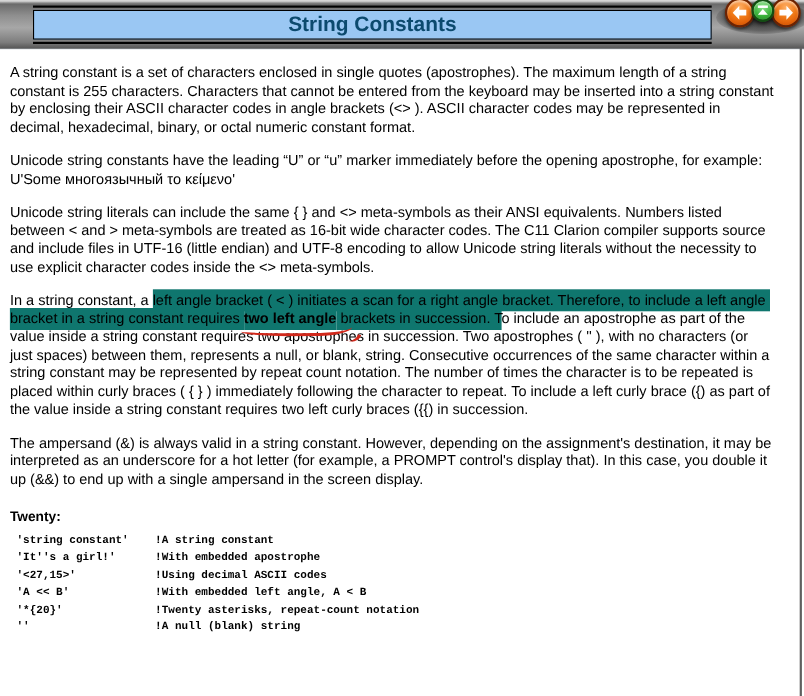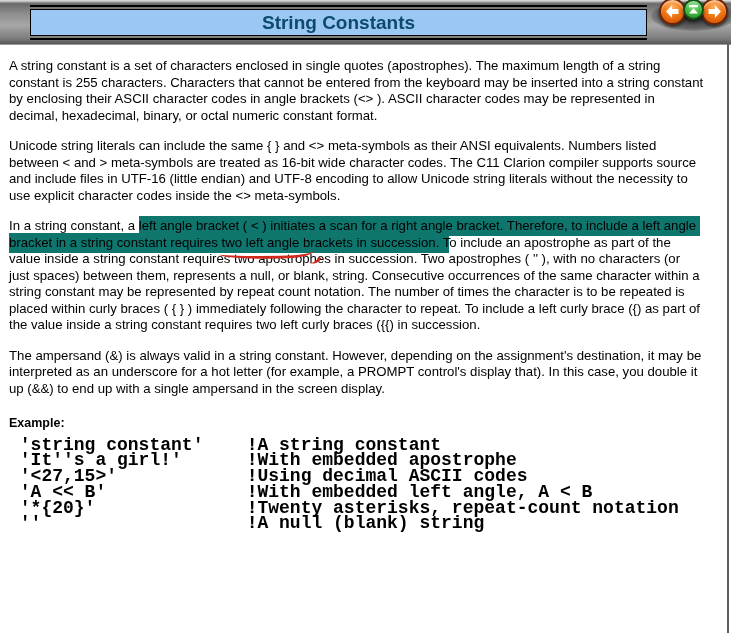--- a/index.html
+++ b/index.html
@@ -68,21 +68,21 @@
   .content p { margin:0 16px 14px 0; white-space:pre-wrap; }
 
   .seg-highlight {
     background:#0f766e;
     padding:2px 0 3px;
     box-decoration-break:clone;
     -webkit-box-decoration-break:clone;
   }
   .seg-italic { }
 
-  .seg-redline { position:relative; }
+  .seg-redline { position:relative;font-weight:bold; }
   .seg-redline::after {
     content:""; position:absolute; left:-3px; right:-14px; bottom:-6px; height:9px;
     border-bottom:3px solid #d1291c;
     border-bottom-left-radius:100% 70%;
     border-bottom-right-radius:55% 100%;
     transform:rotate(-0.8deg);
     pointer-events:none;
   }
   .seg-redline::before {
     content:""; position:absolute; right:-21px; bottom:-12px; width:9px; height:10px;
@@ -90,21 +90,21 @@
     border-bottom-right-radius:100% 90%;
     transform:rotate(24deg);
     pointer-events:none;
   }
 
   .example-label { margin:18px 0 6px 0; font-weight:bold; font-size:12.5px; }
   pre.code {
     margin:0;
     font-family:"Liberation Mono","DejaVu Sans Mono",monospace;
     font-weight:bold;
-    font-size:18px; line-height:15.8px;
+    font-size:10px; line-height:15.8px;
     white-space:pre;
   }
 
   .right-border { position:absolute; top:43px; right:2px; bottom:0; width:2px; background:#5f5f5f; }
 </style>
 </head>
 <body>
 
 <div class="window">
 
@@ -128,25 +128,27 @@
       <button class="nav-btn orange" title="Forward">
         <svg width="17" height="17" viewBox="0 0 20 20">
           <path d="M10.5 2.5 L17.5 10 L10.5 17.5 L10.5 13 L3 13 L3 7 L10.5 7 Z" fill="#ffffff"></path>
         </svg>
       </button>
     </div>
   </div>
 
   <div class="content">
     <p><span>A string constant is a set of characters enclosed in single quotes (apostrophes). The maximum length of a string constant is 255 characters. Characters that cannot be entered from the keyboard may be inserted into a string constant by enclosing their ASCII character codes in angle brackets (&lt;&gt; ). ASCII character codes may be represented in decimal, hexadecimal, binary, or octal numeric constant format.</span></p>
+    <p><span>Unicode string constants have the leading “U” or “u” marker immediately before the opening apostrophe, for example:
+U'Some многоязычный τо κείμενο'</span></p>
     <p><span>Unicode string literals can include the same { } and &lt;&gt; meta-symbols as their ANSI equivalents. Numbers listed between &lt; and &gt; meta-symbols are treated as 16-bit wide character codes. The C11 Clarion compiler supports source and include files in UTF-16 (little endian) and UTF-8 encoding to allow Unicode string literals without the necessity to use explicit character codes inside the &lt;&gt; meta-symbols.</span></p>
     <p><span>In a string constant, a </span><span class="seg-highlight">left angle bracket ( &lt; ) initiates a scan for a right angle bracket. Therefore, to include a left angle bracket in a string constant requires </span><span class="seg-highlight seg-redline">two left angle</span><span class="seg-highlight"> brackets in succession. T</span><span>o include an apostrophe as part of the value inside a string constant requires two apostrophes in succession. Two apostrophes ( '' ), with no characters (or just spaces) between them, represents a null, or blank, string. Consecutive occurrences of the same character within a string constant may be represented by </span><span class="seg-italic">repeat count</span><span> notation. The number of times the character is to be repeated is placed within curly braces ( { } ) immediately following the character to repeat. To include a left curly brace ({) as part of the value inside a string constant requires two left curly braces ({{) in succession.</span></p>
     <p><span>The ampersand (&amp;) is always valid in a string constant. However, depending on the assignment's destination, it may be interpreted as an underscore for a hot letter (for example, a PROMPT control's display </span><span class="seg-italic">that</span><span>). In this case, you double it up (&amp;&amp;) to end up with a single ampersand in the screen display.</span></p>
 
-    <div class="example-label">Example:</div>
+    <div class="example-label">Twenty:</div>
     <pre class="code"> 'string constant'    !A string constant
  'It''s a girl!'      !With embedded apostrophe
  '&lt;27,15&gt;'            !Using decimal ASCII codes
  'A &lt;&lt; B'             !With embedded left angle, A &lt; B
  '*{20}'              !Twenty asterisks, repeat-count notation
  ''                   !A null (blank) string</pre>
   </div>
 
   <div class="right-border"></div>
 </div>

